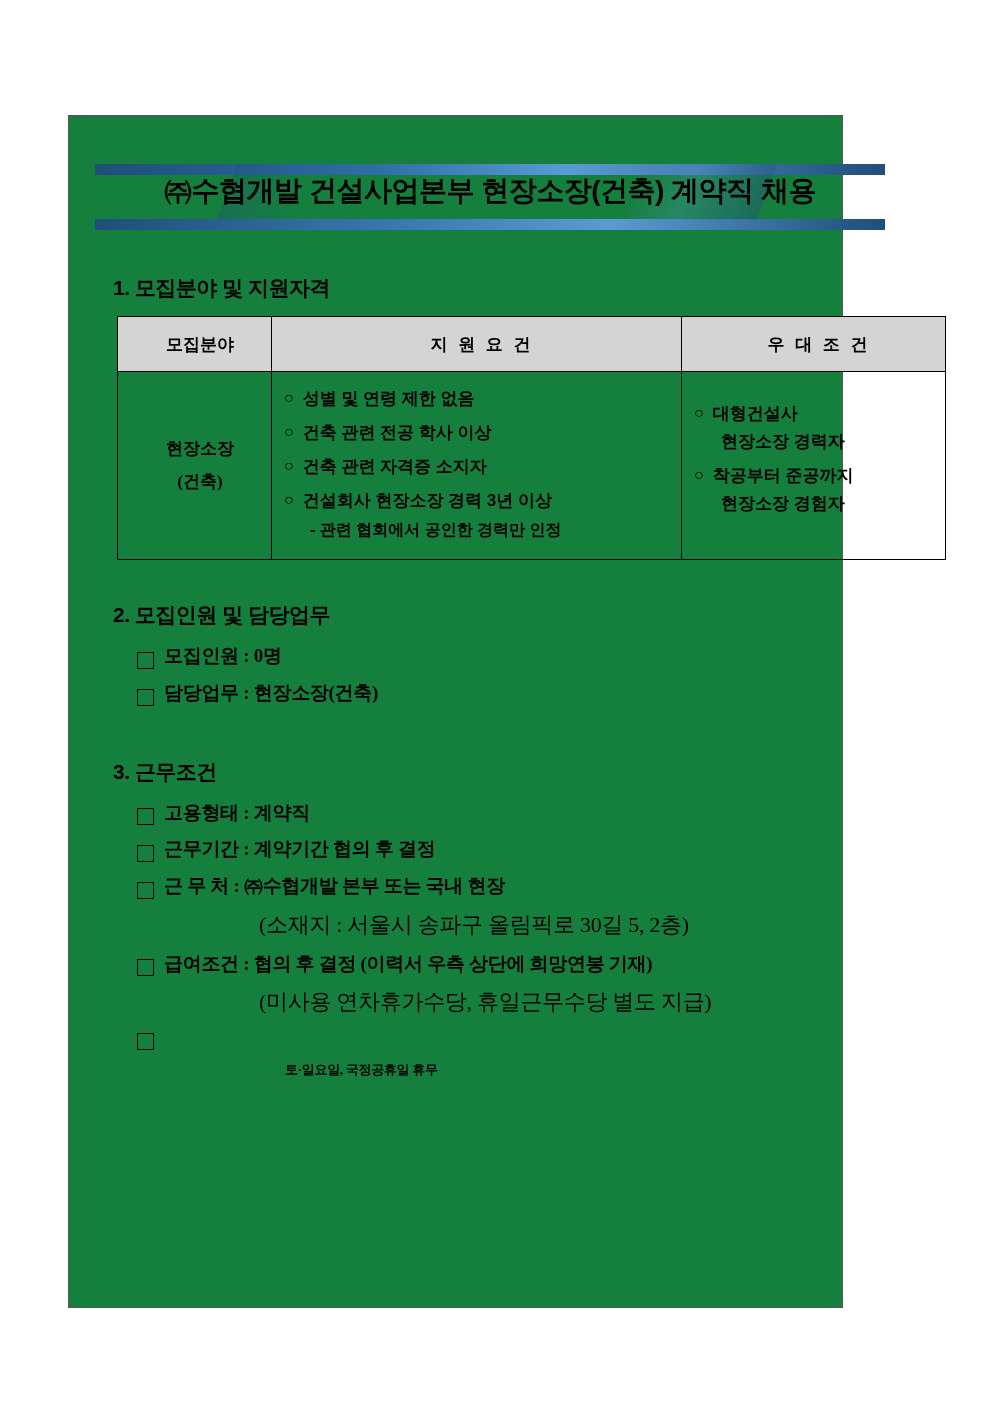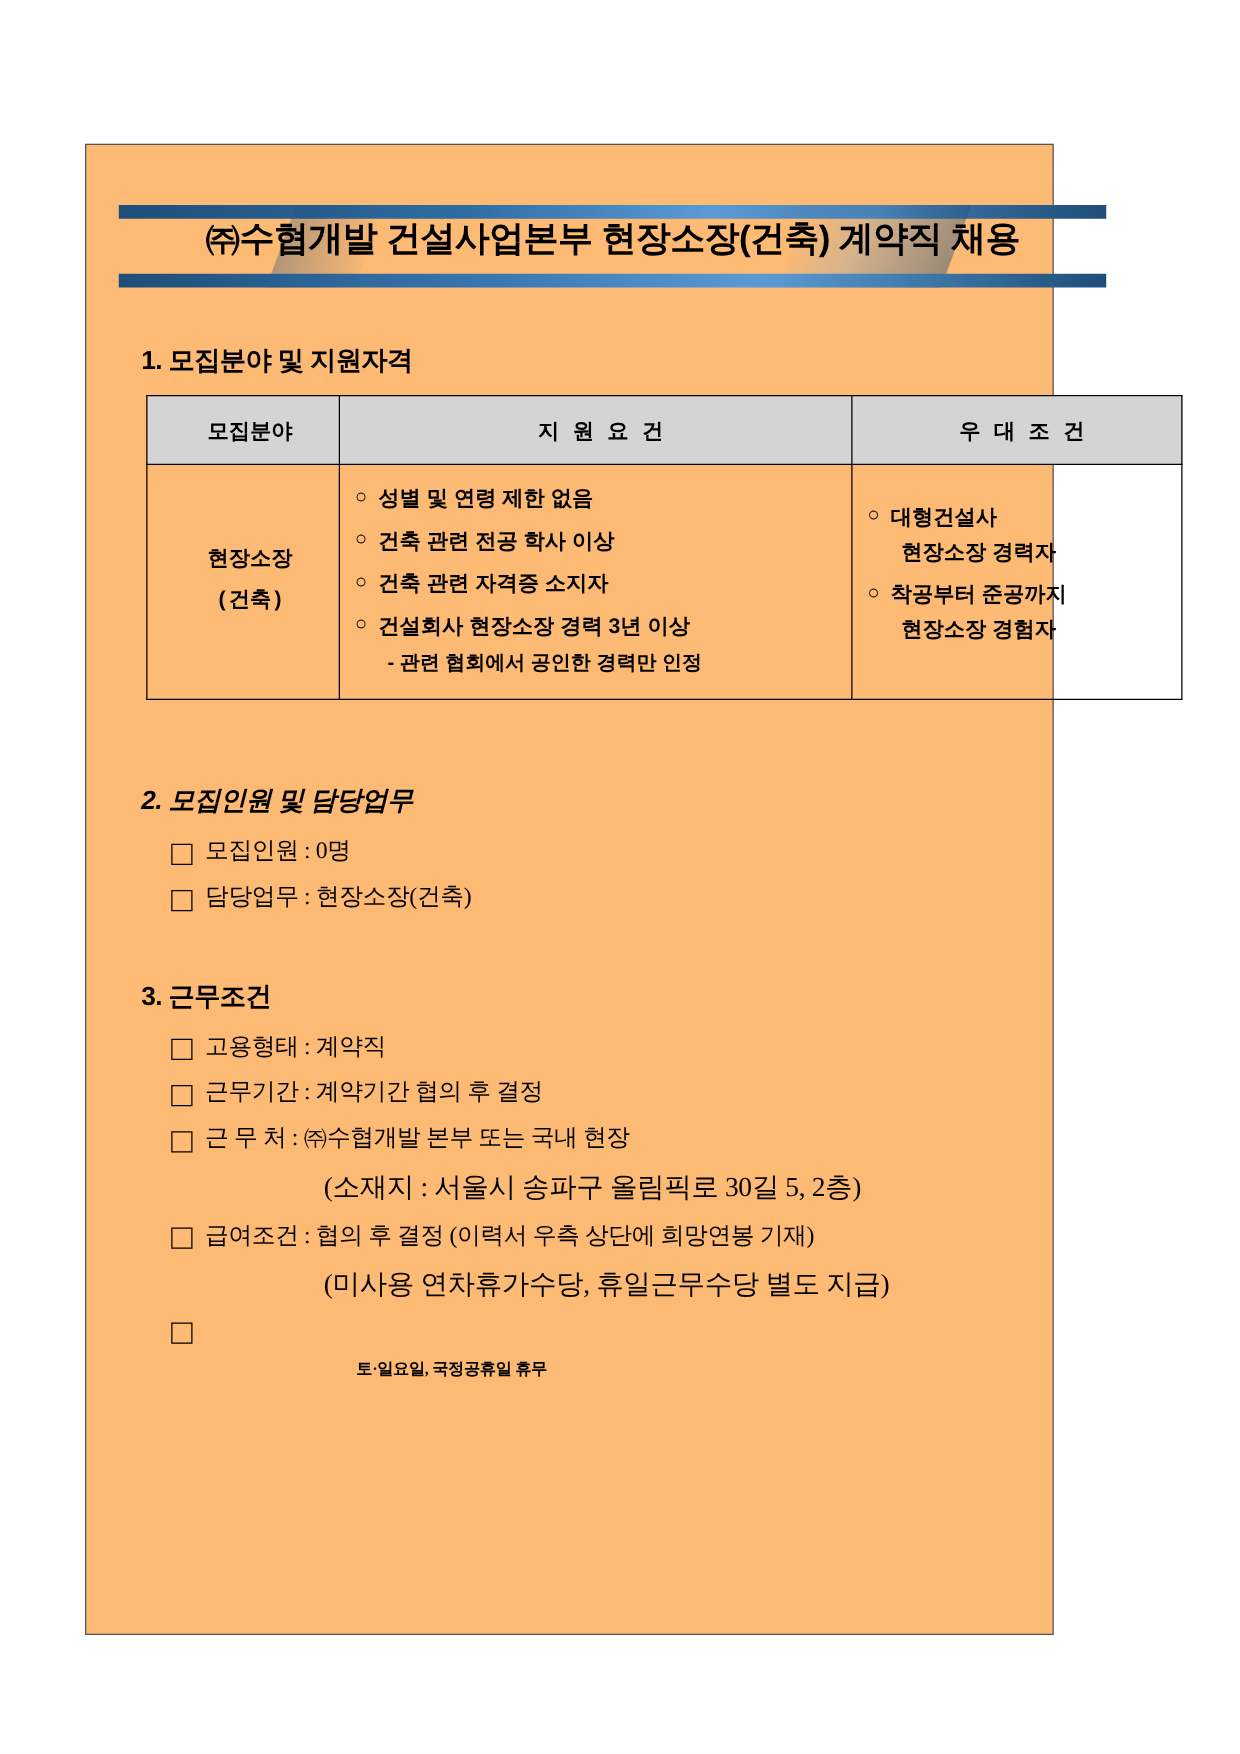--- a/index.html
+++ b/index.html
@@ -15,21 +15,21 @@
     position: relative;
   }
   .page {
     position: absolute;
     left: 68px;
     top: 115px;
     width: 775px;
     height: 1193px;
     border: 1px solid #555555;
     box-sizing: border-box;
-    background: #fdba74;
+    background: #15803d;
   }
   .inner {
     padding: 28px 26px 0 26px;
   }
 
   
   .banner {
     position: relative;
     height: 96px;
     margin: 0 auto;
@@ -85,21 +85,21 @@
 
   
   .section-heading {
     font-family: "Liberation Sans", sans-serif;
     font-weight: bold;
     font-size: 21px;
     letter-spacing: -0.5px;
     margin: 0 0 14px 18px;
   }
   .sec1 { margin-top: 34px; }
-  .sec2 { margin-top: 66px; font-style: italic; }
+  .sec2 { margin-top: 41px; }
   .sec3 { margin-top: 52px; }
 
   
   table.recruit {
     border-collapse: collapse;
     width: 786px;
     margin: 0 auto 0 22px;
     table-layout: fixed;
   }
   table.recruit th, table.recruit td {
@@ -114,21 +114,21 @@
     font-size: 17px;
     height: 52px;
     letter-spacing: 3px;
   }
   table.recruit th.col1 { width: 140px; letter-spacing: 0px; }
   table.recruit th.col2 { width: 396px; }
   table.recruit th.col3 { width: 250px; }
 
   td.field {
     text-align: center;
-    font-family: Liberation Mono, monospace;
+    font-family: Liberation Serif, serif;
     font-weight: bold;
     font-size: 17px;
     line-height: 1.9;
   }
   td.reqs, td.pref {
     padding: 16px 12px 18px 16px;
     font-family: "Liberation Sans", sans-serif;
     font-weight: bold;
     font-size: 17px;
   }
@@ -153,25 +153,25 @@
     margin: -6px 0 12px 27px;
     line-height: 1.3;
   }
 
   
   .chk-list {
     margin-left: 42px;
   }
   .chk-row {
     display: flex;
-    align-items: center;
+    align-items: flex-end;
     margin-bottom: 11px;
     font-size: 19px;
     font-family: "Liberation Serif", serif;
-    font-weight: normal;
+    font-weight: bold;
     letter-spacing: -0.3px;
   }
   .chk-box {
     flex: 0 0 auto;
     width: 15px;
     height: 15px;
     border: 1.6px solid #000;
     margin: 5px 10px 0 0;
   }
   .chk-text { line-height: 1.35; }

